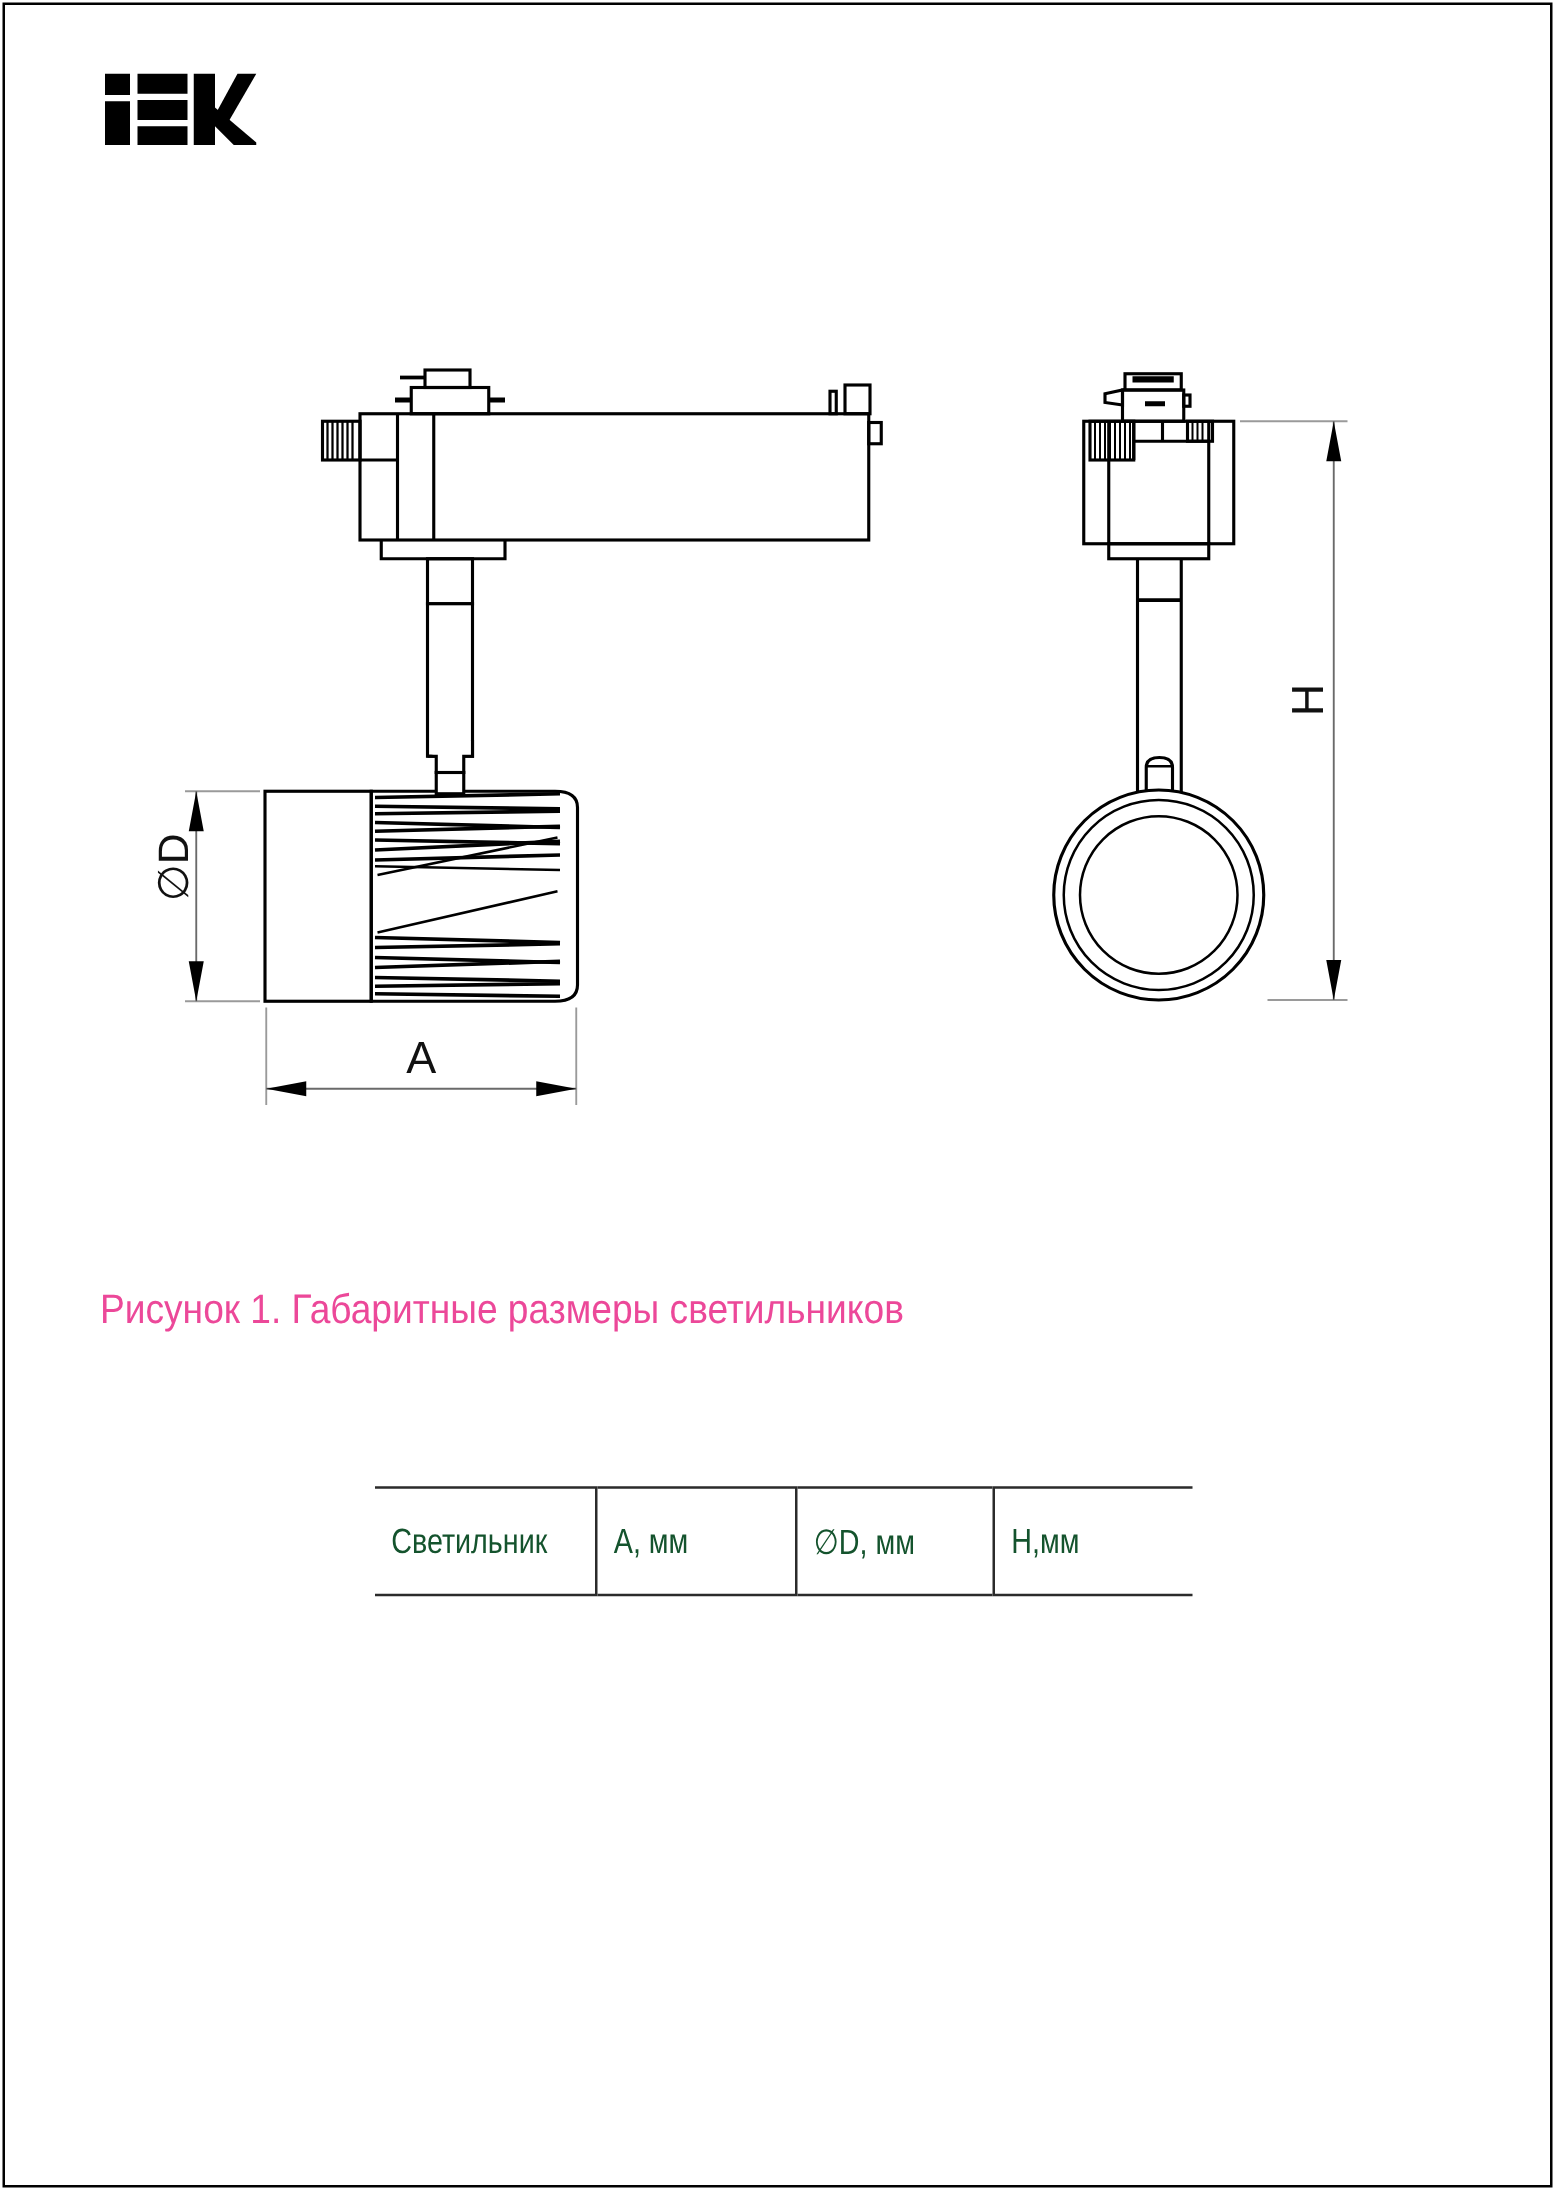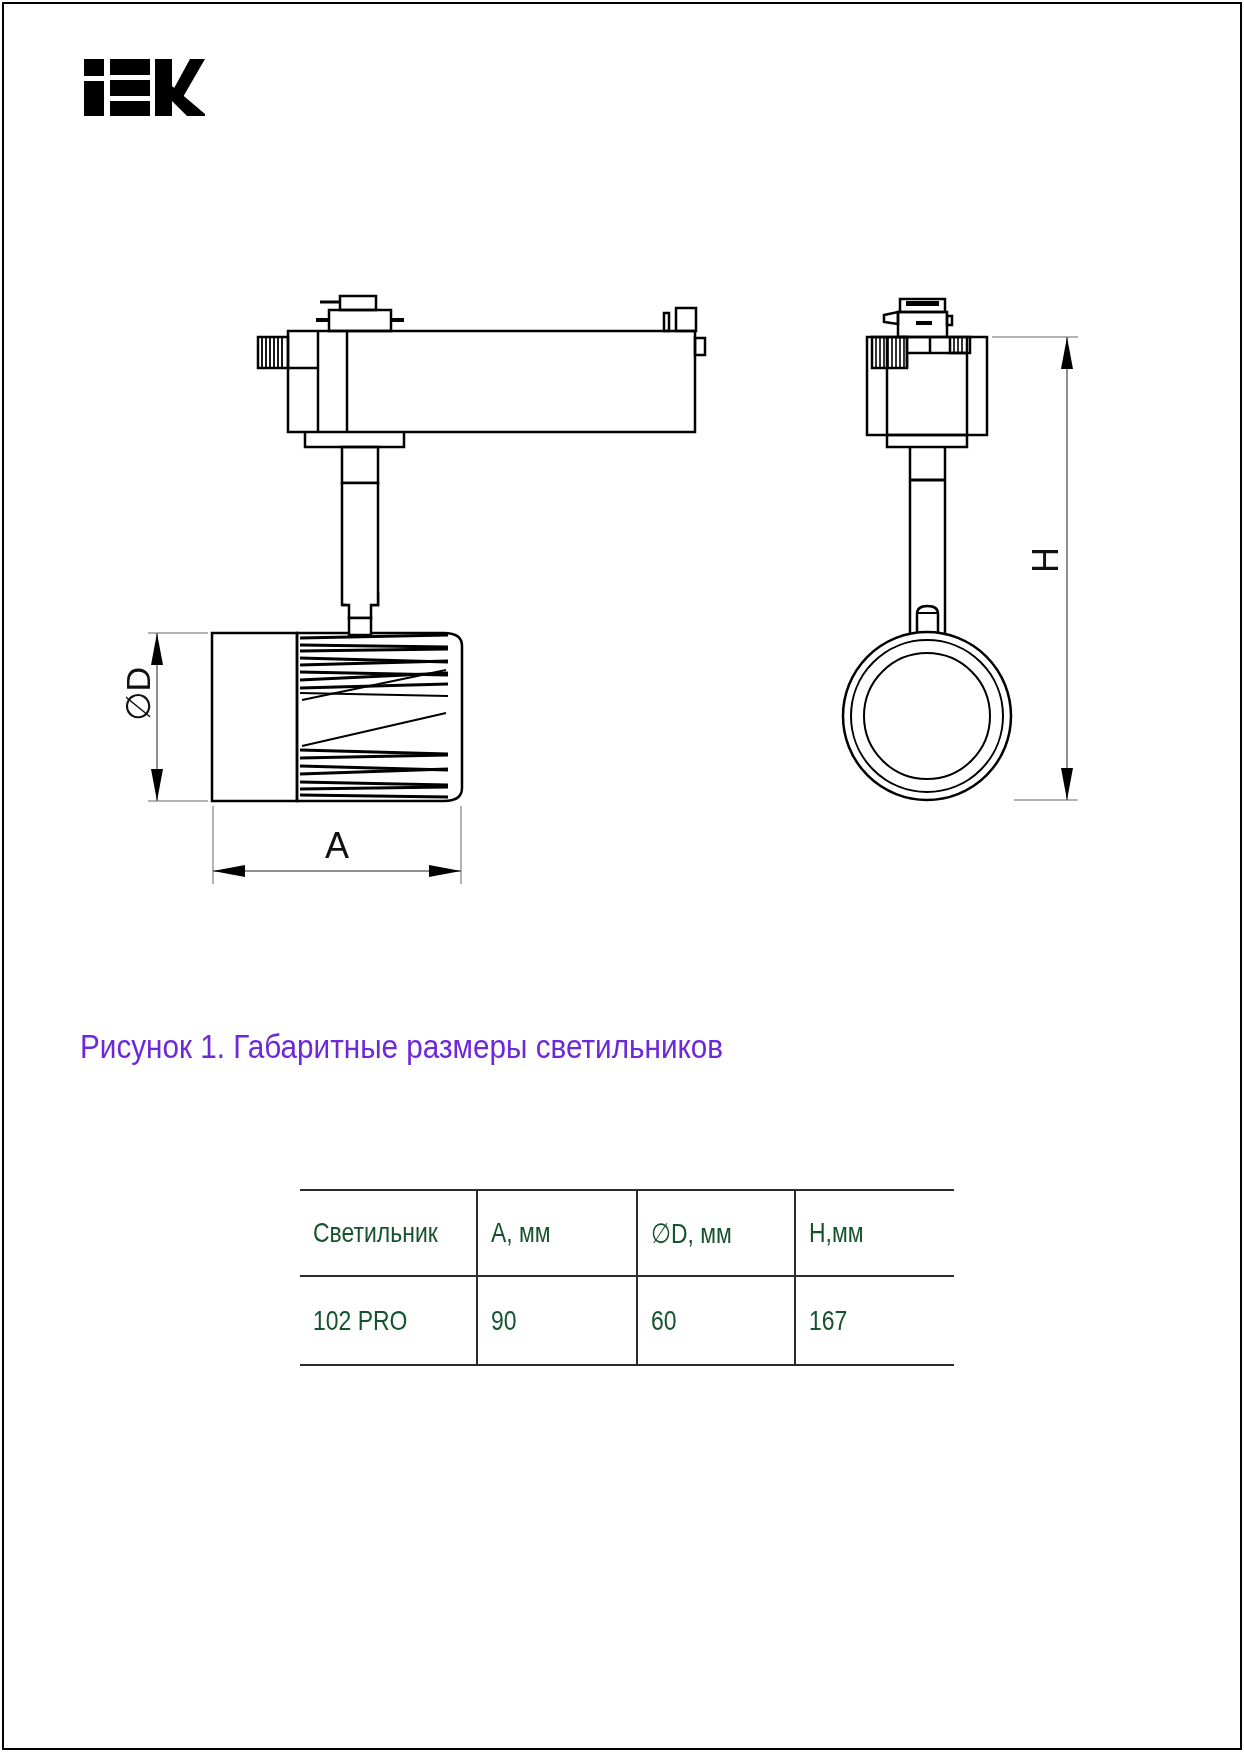--- a/index.html
+++ b/index.html
@@ -19,21 +19,21 @@
   }
   .drawing-svg{
     position:absolute;left:0;top:0;width:1244px;height:1752px;
   }
   .drawing-svg text{
     font-family:"Liberation Sans","DejaVu Sans",sans-serif;
     fill:#111;
   }
   .caption{
     position:absolute;left:80px;top:1028px;
-    font-size:33px;color:#6d28d9;white-space:nowrap;
+    font-size:33px;color:#ec4899;white-space:nowrap;
   }
   .cnd{display:inline-block;transform:scaleX(0.9);transform-origin:left center;white-space:nowrap;}
   .cnd2{display:inline-block;transform:scaleX(0.82);transform-origin:left center;white-space:nowrap;}
   .dim-table-wrap{
     position:absolute;left:300px;top:1189px;
   }
   table.dims{
     border-collapse:collapse;table-layout:fixed;width:654px;
     font-size:28px;color:#14532d;
   }
@@ -216,22 +216,16 @@
           <col class="c3">
           <col class="c4">
         </colgroup>
       <tbody>
           <tr>
         <th><span class="cnd2">Светильник</span></th>
         <th><span class="cnd2">А, мм</span></th>
         <th><span class="cnd2">∅D, мм</span></th>
         <th><span class="cnd2">Н,мм</span></th>
       </tr>
-      <tr>
-        <td><span class="cnd2">102 PRO</span></td>
-        <td><span class="cnd2">90</span></td>
-        <td><span class="cnd2">60</span></td>
-        <td><span class="cnd2">167</span></td>
-      </tr>
     </tbody>
       </table>
   </div>
 </div>
 
 </body></html>

